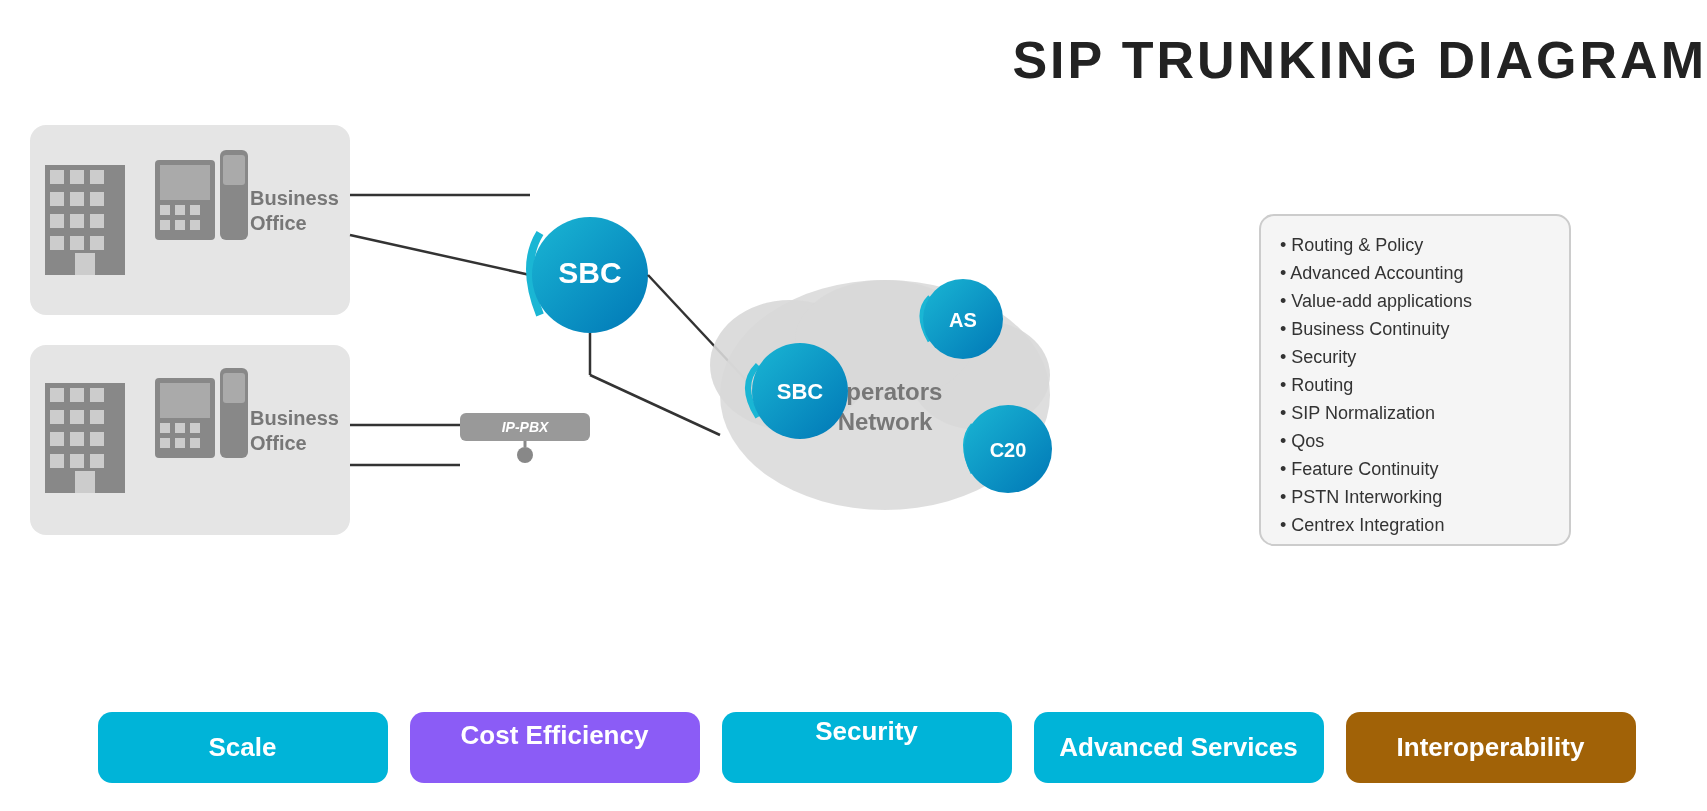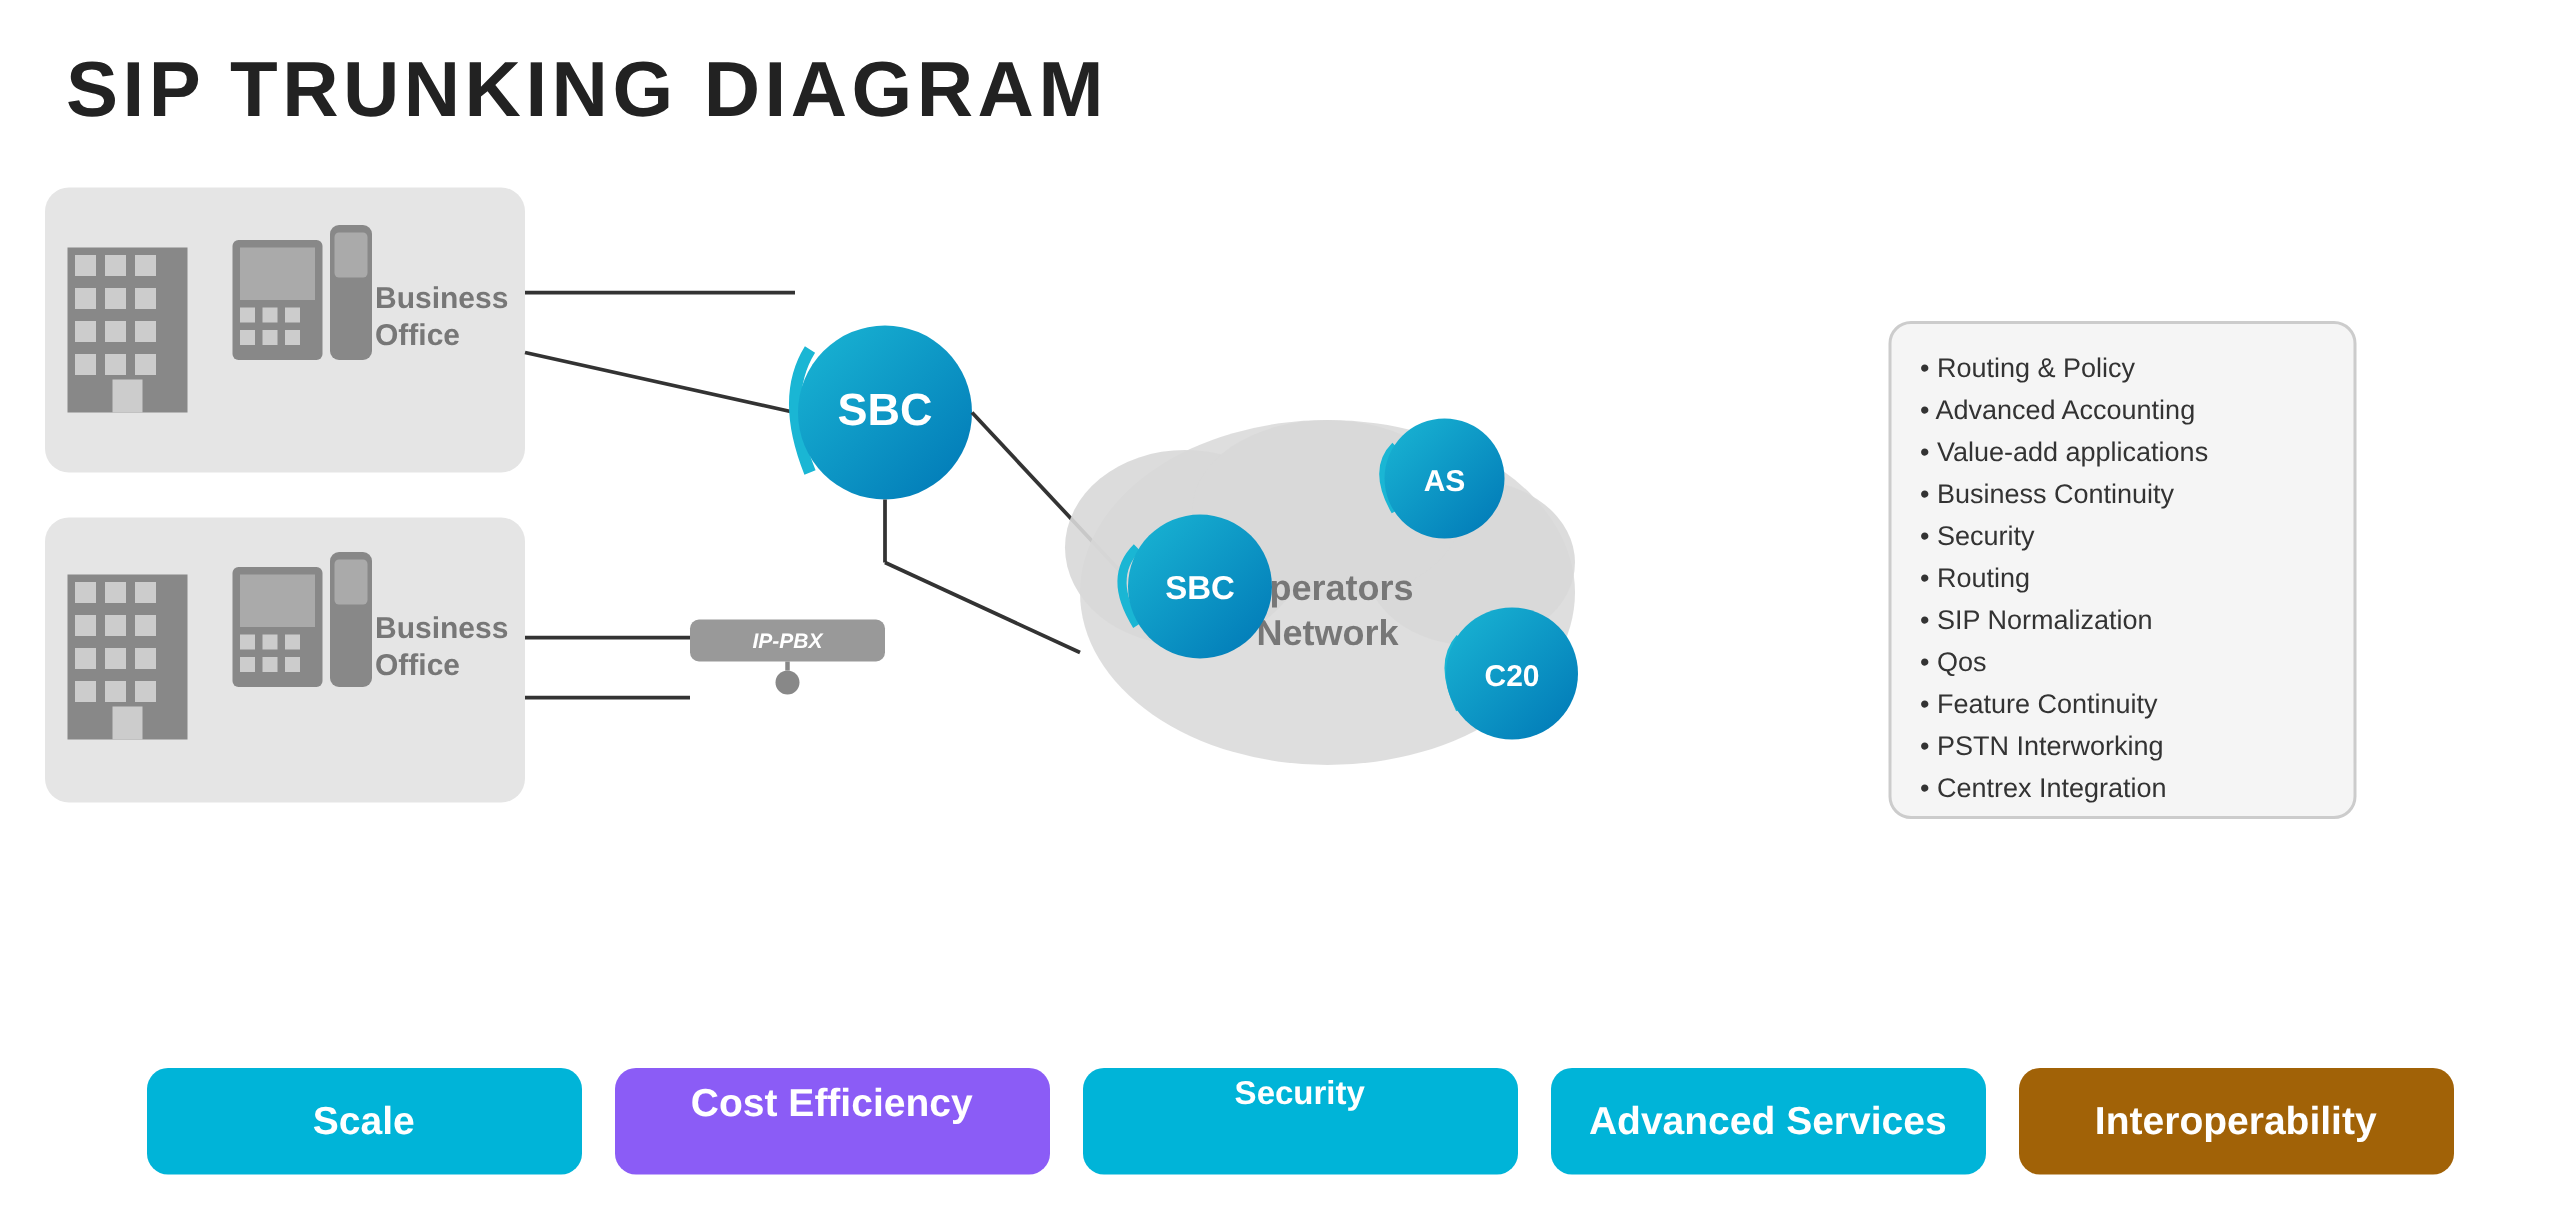--- a/index.html
+++ b/index.html
@@ -7,21 +7,21 @@
       width: 1707px;
       height: 811px;
       background: #ffffff;
       font-family: Arial, sans-serif;
       overflow: hidden;
       position: relative;
     }
 
     
     .page-title {
-      text-align: left;
+      text-align: right;
       font-size: 52px;
       font-weight: 900;
       letter-spacing: 3px;
       color: #222;
       padding-top: 30px;
       padding-bottom: 10px;
       margin-left: 44px;
     }
 
   </style>
@@ -171,20 +171,20 @@
     <text x="1280" y="436" font-size="18" fill="#333" font-family="Arial">•  Centrex Integration</text>
 
   </svg>
 
   <div style="position:absolute; bottom:28px; left:13px; width:1707px; display:flex; flex-direction:row; gap:22px; padding:0 44px; justify-content:center;">
 
     <div style="background:#00b4d8; color:white; font-size:26px; font-weight:900; border-radius:14px; padding:20px 0; text-align:center; flex:1; max-width:290px; font-family:Arial; cursor:pointer;">Scale</div>
 
     <div style="background:#8b5cf6; color:white; font-size:26px; font-weight:900; border-radius:14px; padding:8px 0; text-align:center; flex:1; max-width:290px; font-family:Arial; cursor:pointer;">Cost Efficiency</div>
 
-    <div style="background:#00b4d8; color:white; font-size:22px; font-weight:900; border-radius:14px; padding:4px 0; text-align:center; flex:1; max-width:290px; font-family:Arial; cursor:pointer;">Security</div>
+    <div style="background:#00b4d8; color:white; font-size:26px; font-weight:900; border-radius:14px; padding:4px 0; text-align:center; flex:1; max-width:290px; font-family:Arial; cursor:pointer;">Security</div>
 
     <div style="background:#00b4d8; color:white; font-size:26px; font-weight:900; border-radius:14px; padding:20px 0; text-align:center; flex:1; max-width:290px; font-family:Arial; cursor:pointer;">Advanced Services</div>
 
     <div style="background:#a16207; color:white; font-size:26px; font-weight:900; border-radius:14px; padding:20px 0; text-align:center; flex:1; max-width:290px; font-family:Arial; cursor:pointer;">Interoperability</div>
   </div>
 
 </div>
 
 </body></html>

